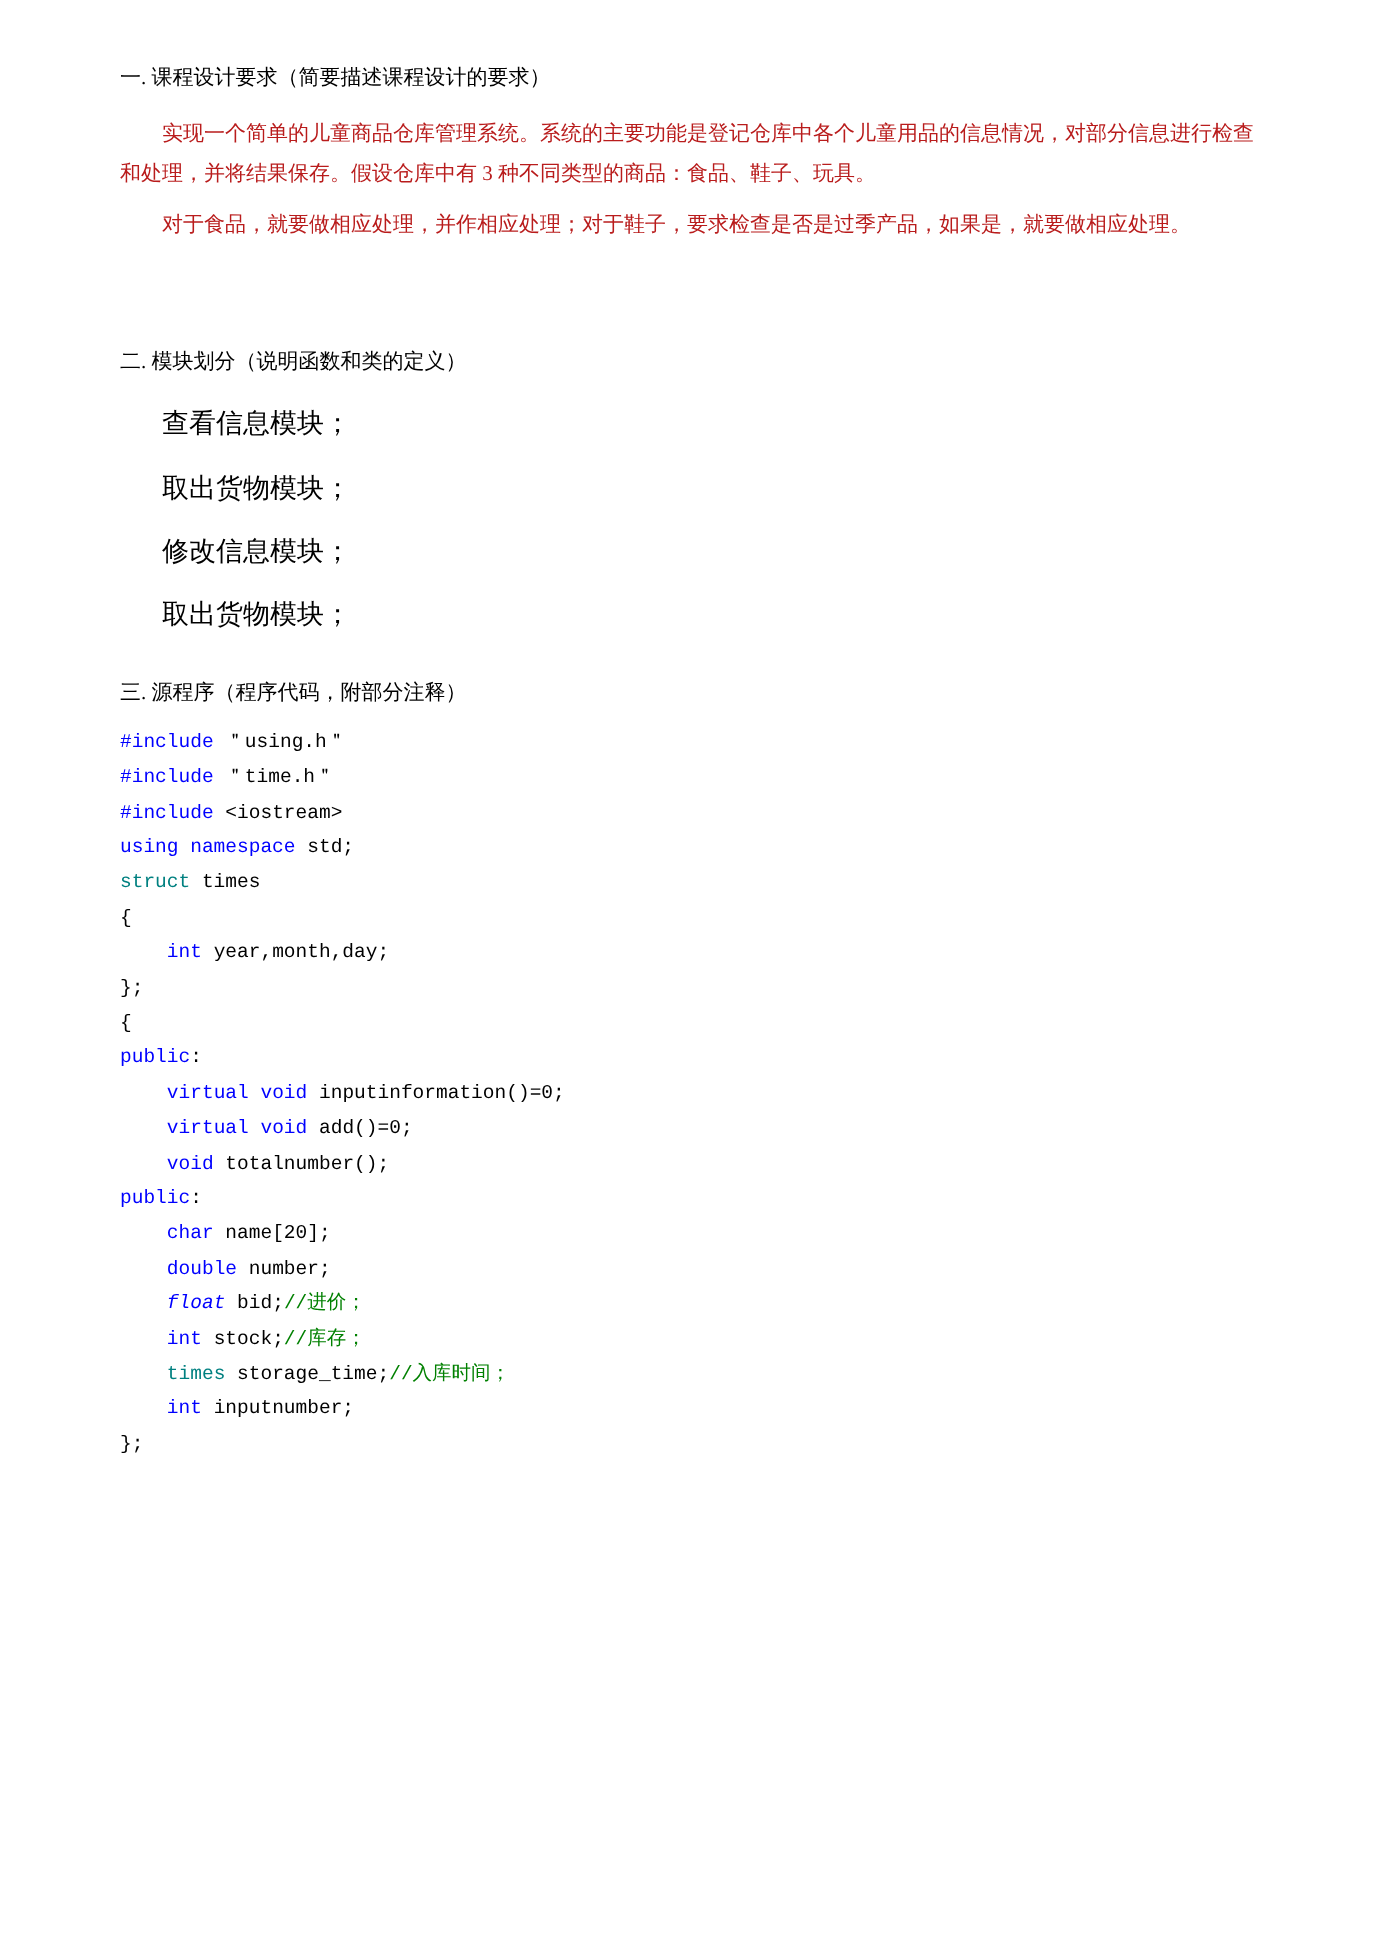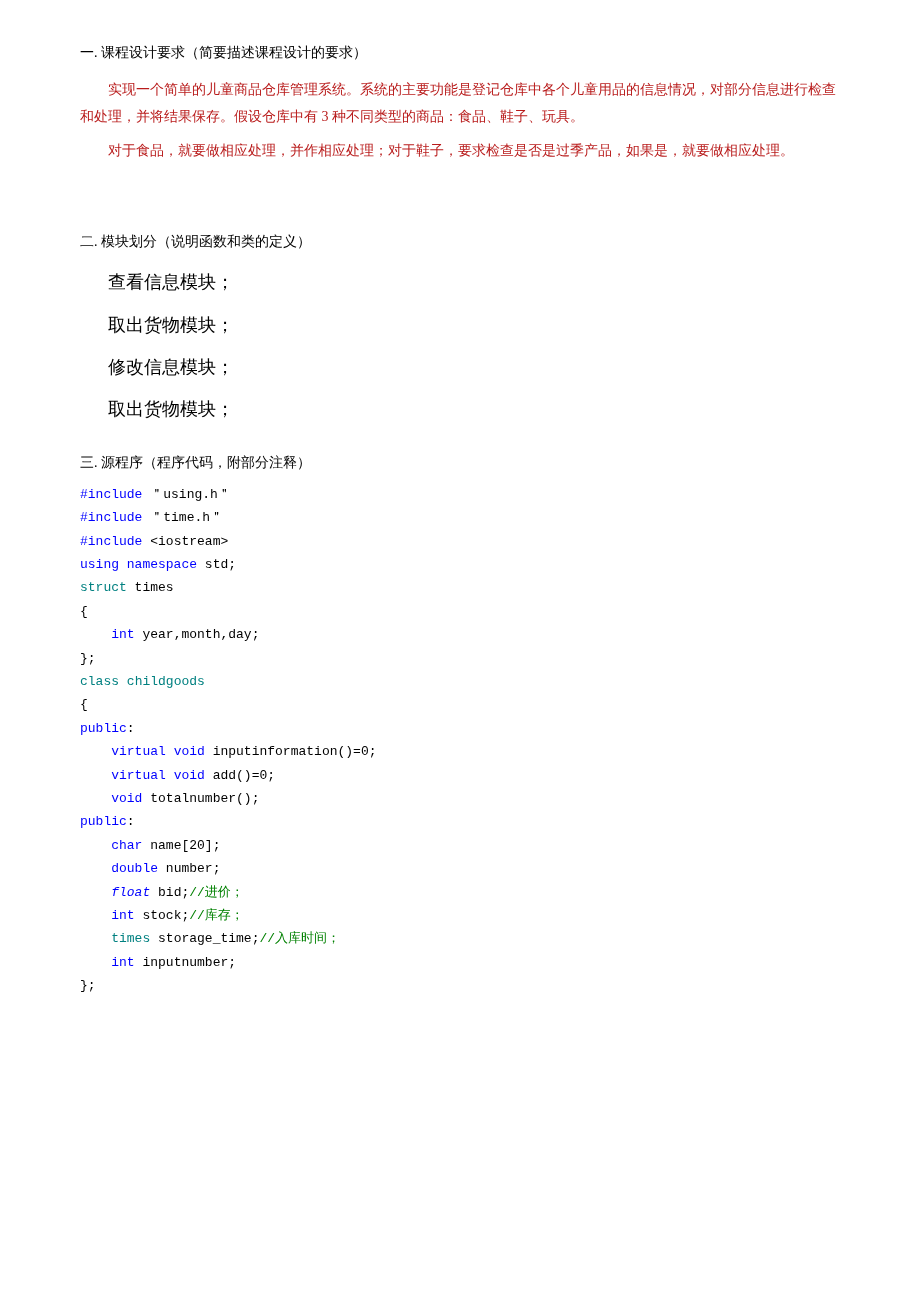--- a/index.html
+++ b/index.html
@@ -121,21 +121,20 @@
   <div class="code-block">
 
     <span class="code-line"><span class="c-include">#include</span><span class="c-normal"> ＂using.h＂</span></span>
     <span class="code-line"><span class="c-include">#include</span><span class="c-normal"> ＂time.h＂</span></span>
     <span class="code-line"><span class="c-include">#include</span><span class="c-normal"> &lt;iostream&gt;</span></span>
     <span class="code-line"><span class="c-using">using namespace</span><span class="c-normal"> std;</span></span>
     <span class="code-line"><span class="c-struct">struct</span><span class="c-normal"> times</span></span>
     <span class="code-line"><span class="c-normal">{</span></span>
     <span class="code-line"><span class="c-normal">    </span><span class="c-int">int</span><span class="c-normal"> year,month,day;</span></span>
     <span class="code-line"><span class="c-normal">};</span></span>
-    <span class="code-line"><span class="c-class">class</span><span class="c-normal"> </span><span class="c-childgoods">childgoods</span></span>
     <span class="code-line"><span class="c-normal">{</span></span>
     <span class="code-line"><span class="c-public">public</span><span class="c-normal">:</span></span>
     <span class="code-line"><span class="c-normal">    </span><span class="c-virtual">virtual</span><span class="c-normal"> </span><span class="c-void">void</span><span class="c-normal"> inputinformation()=0;</span></span>
     <span class="code-line"><span class="c-normal">    </span><span class="c-virtual">virtual</span><span class="c-normal"> </span><span class="c-void">void</span><span class="c-normal"> add()=0;</span></span>
     <span class="code-line"><span class="c-normal">    </span><span class="c-void">void</span><span class="c-normal"> totalnumber();</span></span>
     <span class="code-line"><span class="c-public">public</span><span class="c-normal">:</span></span>
     <span class="code-line"><span class="c-normal">    </span><span class="c-char">char</span><span class="c-normal"> name[20];</span></span>
     <span class="code-line"><span class="c-normal">    </span><span class="c-double">double</span><span class="c-normal"> number;</span></span>
     <span class="code-line"><span class="c-normal">    </span><span class="c-float">float</span><span class="c-normal"> bid;<span class="c-comment">//进价；</span></span></span>
     <span class="code-line"><span class="c-normal">    </span><span class="c-int">int</span><span class="c-normal"> stock;<span class="c-comment">//库存；</span></span></span>

